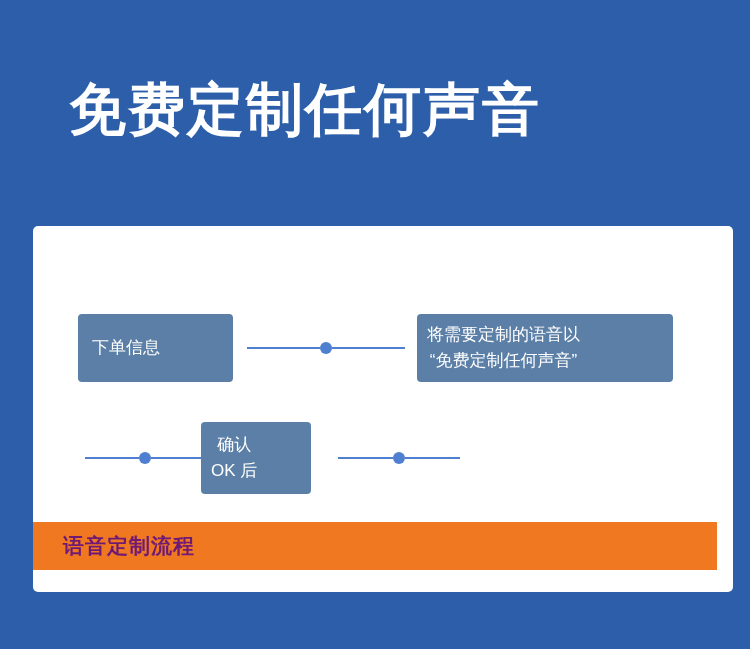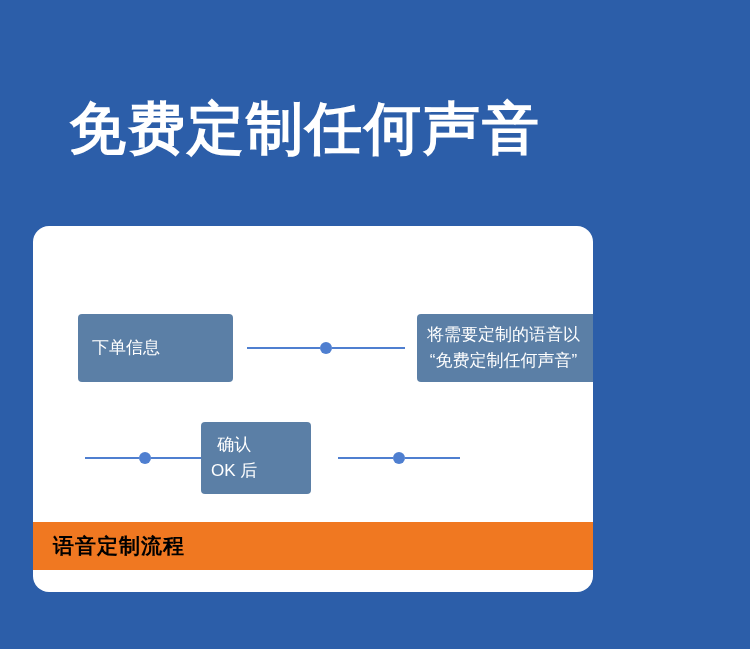--- a/index.html
+++ b/index.html
@@ -23,40 +23,39 @@
     position: absolute;
     top: 78px;
     left: 0;
     width: 610px;
     text-align: center;
     color: #ffffff;
     font-size: 57px;
     font-weight: bold;
     letter-spacing: 2px;
     line-height: 1.1;
-    margin-top: 19px;
   }
   .subheadline {
     position: absolute;
     top: 175px;
     left: 0;
     width: 750px;
     text-align: center;
     color: #e8eef7;
     font-size: 17px;
     letter-spacing: 0.5px;
   }
   .card {
     position: absolute;
     top: 226px;
     left: 33px;
-    width: 560px;
+    width: 700px;
     height: 366px;
     background: #ffffff;
-    border-radius: 16px;
+    border-radius: 5px;
     overflow: hidden;
   }
   .flow {
     position: absolute;
     top: 0;
     left: 0;
     width: 684px;
     height: 300px;
   }
   .box {
@@ -137,24 +136,24 @@
     position: absolute;
     left: 0;
     bottom: 22px;
     width: 684px;
     height: 48px;
     background: #f07821;
     display: flex;
     align-items: center;
   }
   .footer-label {
-    color: #000000;
+    color: #701a75;
     font-size: 21px;
     font-weight: bold;
-    padding-left: 20px;
+    padding-left: 30px;
     letter-spacing: 1px;
   }
 </style>
 </head>
 <body>
 
 <div class="banner">
 
   <div class="headline">免费定制任何声音</div>
 

